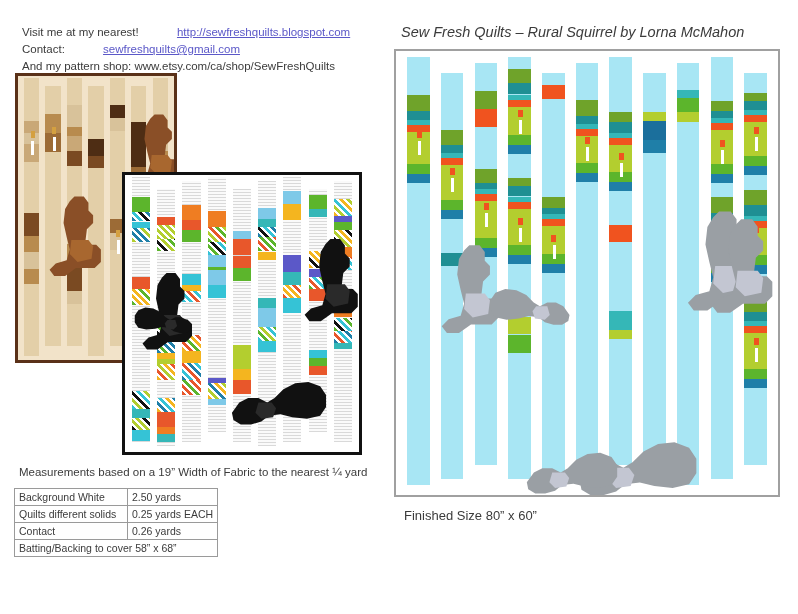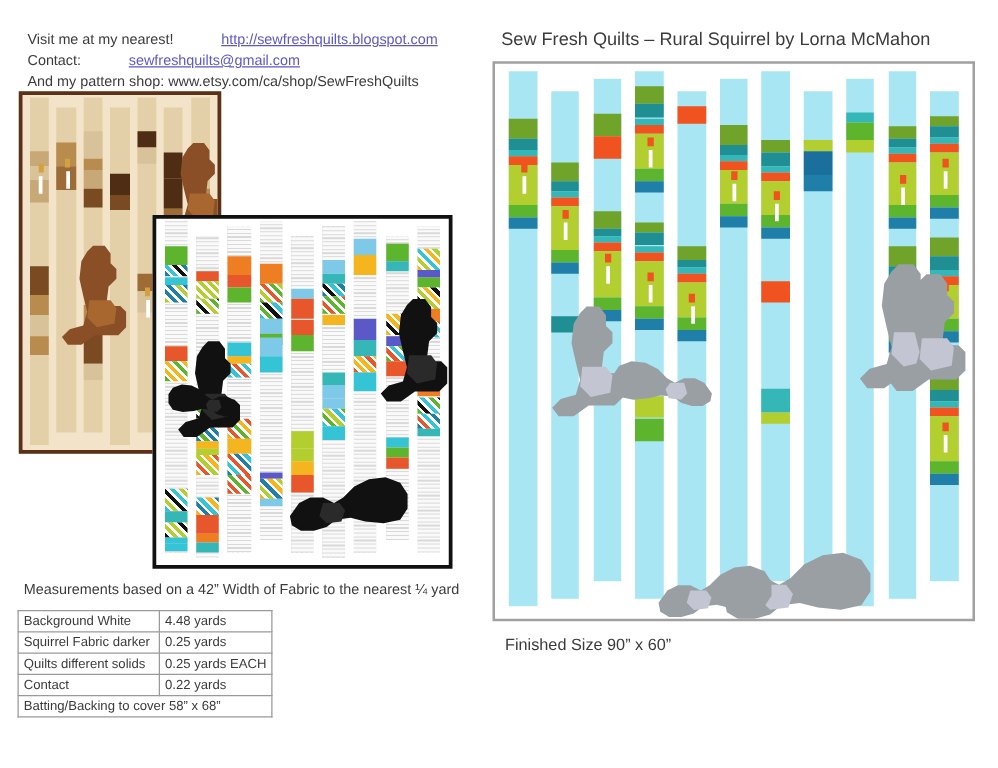--- a/index.html
+++ b/index.html
@@ -8,21 +8,21 @@
     font-family:"Liberation Sans",sans-serif;
     color:#3b3b3b;
   }
 
   
   .contact{position:absolute;left:22px;top:24px;width:340px;font-size:11.5px;line-height:17px;color:#3b3b3b;}
   .contact .row{white-space:nowrap;}
   .contact a.lnk{color:#5b58c8;text-decoration:underline;padding-left:35px;}
 
   
-  .right-title{position:absolute;left:401px;top:24px;font-size:14.5px;color:#3b3b3b;white-space:nowrap;}
+  .right-title{position:absolute;left:401px;top:24px;font-size:14.5px;color:#3b3b3b;white-space:nowrap;font-style:italic;}
   .finished{position:absolute;left:404px;top:508px;font-size:13px;color:#3b3b3b;white-space:nowrap;}
 
   
   .measure-note{position:absolute;left:19px;top:466px;font-size:11.5px;color:#3b3b3b;white-space:nowrap;}
 
   
   table.materials{position:absolute;left:14px;top:488px;border-collapse:collapse;font-size:10.5px;}
   table.materials td{
     border:1px solid #9a9a9a;padding:2px 4px;color:#3b3b3b;
     height:11px;line-height:12px;white-space:nowrap;
@@ -53,41 +53,37 @@
   <div class="row">
     <span>Visit me at my nearest! </span><a class="lnk" href="#">http://sewfreshquilts.blogspot.com</a>
   </div>
   <div class="row">
     <span>Contact: </span><a class="lnk" href="#">sewfreshquilts@gmail.com</a>
   </div>
   <div class="row">And my pattern shop: www.etsy.com/ca/shop/SewFreshQuilts</div>
 </div>
 
 <div class="right-title">Sew Fresh Quilts – Rural Squirrel by Lorna McMahon</div>
-<div class="finished">Finished Size 90” x 60”</div>
-
-<div class="measure-note">Measurements based on a 42” Width of Fabric to the nearest ¼ yard</div>
+<div class="finished">Finished Size 80” x 60”</div>
+
+<div class="measure-note">Measurements based on a 19” Width of Fabric to the nearest ¼ yard</div>
 
 <table class="materials">
   <tbody>
     <tr>
       <td class="c1">Background White</td>
-      <td class="c2">4.48 yards</td>
-    </tr>
-    <tr>
-      <td class="c1">Squirrel Fabric darker</td>
-      <td class="c2">0.25 yards</td>
+      <td class="c2">2.50 yards</td>
     </tr>
     <tr>
       <td class="c1">Quilts different solids</td>
       <td class="c2">0.25 yards EACH</td>
     </tr>
     <tr>
       <td class="c1">Contact</td>
-      <td class="c2">0.22 yards</td>
+      <td class="c2">0.26 yards</td>
     </tr>
     <tr>
       <td class="span" colspan="2">Batting/Backing to cover 58” x 68”</td>
     </tr>
   </tbody>
 </table>
 
 <div class="panel" id="quilt-brown" style="background: rgb(242, 227, 201);">
     <div class="strip" style="left: 6px; width: 15.4px; background: rgb(227, 207, 168); top: 2px; bottom: 4px;">
       <div class="blk" style="top: 42.5px; height: 12.4px; background: rgb(201, 168, 119);"></div>

